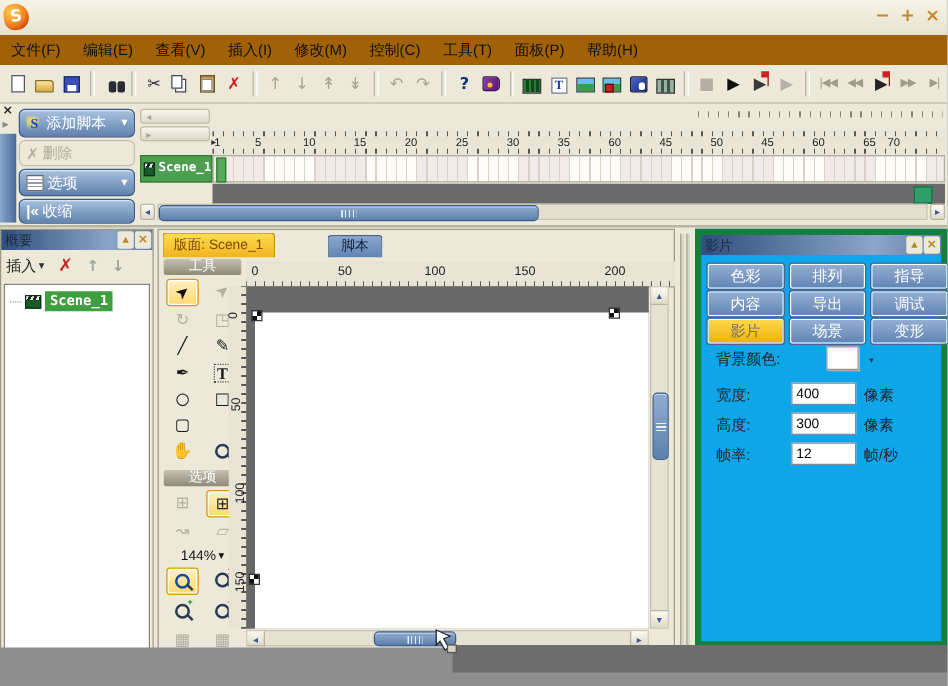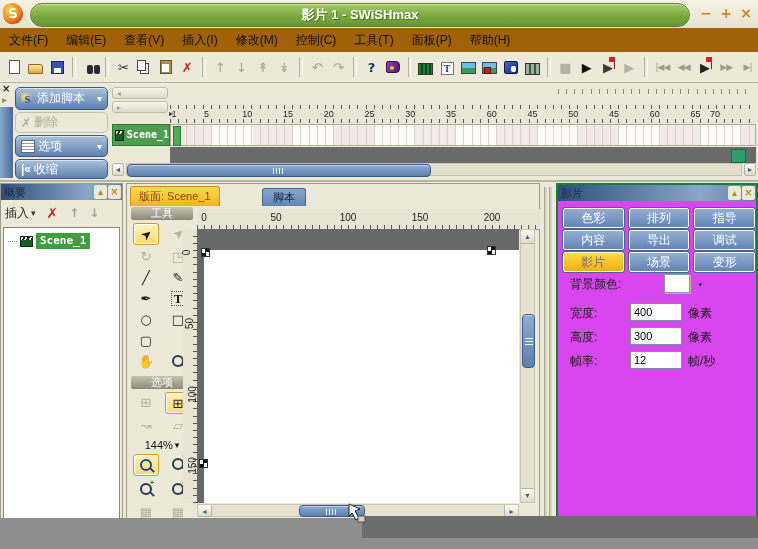--- a/index.html
+++ b/index.html
@@ -142,21 +142,21 @@
       background:conic-gradient(#111 0 90deg,#fff 90deg 180deg,#111 180deg 270deg,#fff 270deg);border:1px solid #333;}
   #vscroll{position:absolute;left:393px;top:45px;width:15px;height:274px;background:#e6e2d2;border:1px solid #c8c4b2;box-sizing:border-box;}
   #hscroll{position:absolute;left:70px;top:320px;width:322px;height:13px;background:#e6e2d2;border:1px solid #c8c4b2;box-sizing:border-box;}
   .va{position:absolute;left:0;width:13px;height:13px;text-align:center;font:8px/13px "DejaVu Sans",sans-serif;color:#3a5a9c;
       background:linear-gradient(#fdfbf2,#dedac8);border-bottom:1px solid #b8b4a2;}
   
   #splitter{position:absolute;left:540px;top:183px;width:16px;height:337px;background:#ece9d8;}
   #splitter:before,#splitter:after{content:"";position:absolute;top:4px;bottom:4px;width:2px;background:#d8d4c4;border-left:1px solid #a8a494;}
   #splitter:before{left:4px;} #splitter:after{left:9px;}
   
-  #movie{position:absolute;left:556px;top:183px;width:202px;height:335px;background:#d946ef;border:2px solid #15803d;box-sizing:border-box;}
+  #movie{position:absolute;left:556px;top:183px;width:202px;height:335px;background:#0ea5e9;border:5px solid #15803d;box-sizing:border-box;}
   #mv-grid{position:absolute;left:5px;top:23px;width:192px;display:grid;grid-template-columns:repeat(3,1fr);gap:2px 5px;}
   .mv-btn{height:18px;background:linear-gradient(#94aed2,#6285b5);border:1px solid #fff;outline:1px solid #49648e;
       color:#fff;font-size:12px;text-align:center;line-height:18px;border-radius:2px;}
   .mv-btn.active{background:linear-gradient(#ffd84a,#eeb112);color:#6e6e6e;}
   #bg-row{position:absolute;left:12px;top:91px;right:8px;height:20px;font-size:12px;color:#222;}
   #swatch{position:absolute;right:58px;top:-2px;width:24px;height:17px;background:#fff;border:1px solid #8a96a8;box-shadow:1px 1px 0 #b8b4a4;}
   #swatch-dd{position:absolute;right:46px;top:6px;font:7px/7px "DejaVu Sans",sans-serif;color:#333;}
   .mv-row{position:absolute;left:12px;right:8px;height:18px;font-size:12px;color:#222;}
   .mv-label{position:absolute;left:0;top:2px;}
   .mv-input{position:absolute;left:60px;top:0;width:44px;height:14px;border:1px solid #7a8aa0;font:11px "Liberation Sans",sans-serif;padding:1px 3px;background:#fff;}
@@ -169,23 +169,20 @@
   #dark-rect{position:absolute;left:362px;top:516px;width:396px;height:22px;background:#6d6d6d;z-index:5;}
   #resize-cursor{position:absolute;left:345px;top:502px;z-index:9;}
 </style>
 </head>
 <body>
 
 <div id="window">
 
   <div id="titlebar">
     <span id="app-icon">S</span>
-    <div id="title-pill">
-      <span id="title-text">影片 1 - SWiSHmax</span>
-    </div>
     <span class="wbtn" style="left:697px">−</span>
     <span class="wbtn" style="left:717px">+</span>
     <span class="wbtn" style="left:737px">×</span>
   </div>
 
   <div id="menubar">
       <span class="menu-item">文件(F)</span>
       <span class="menu-item">编辑(E)</span>
       <span class="menu-item">查看(V)</span>
       <span class="menu-item">插入(I)</span>

